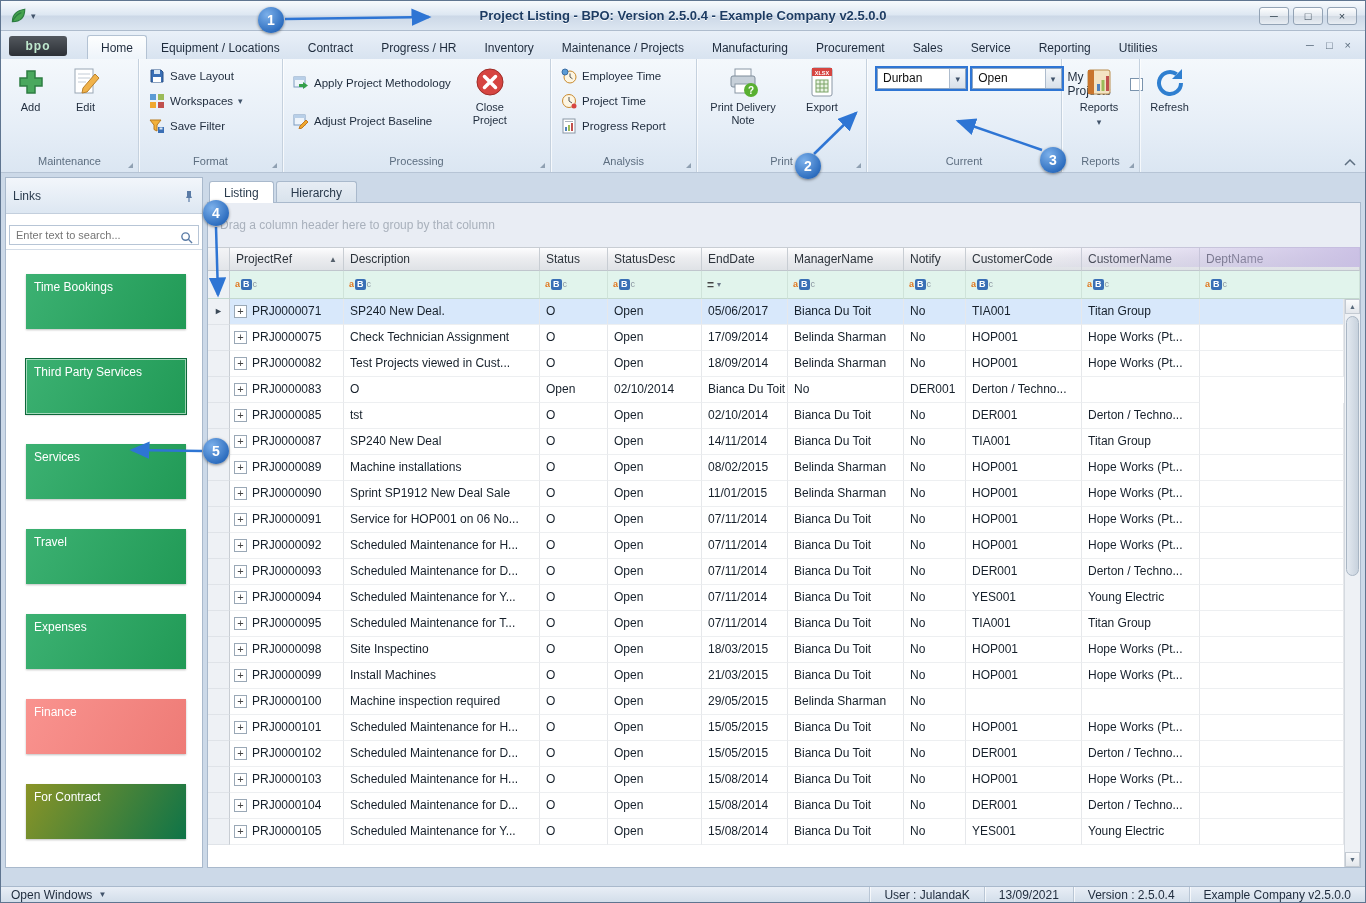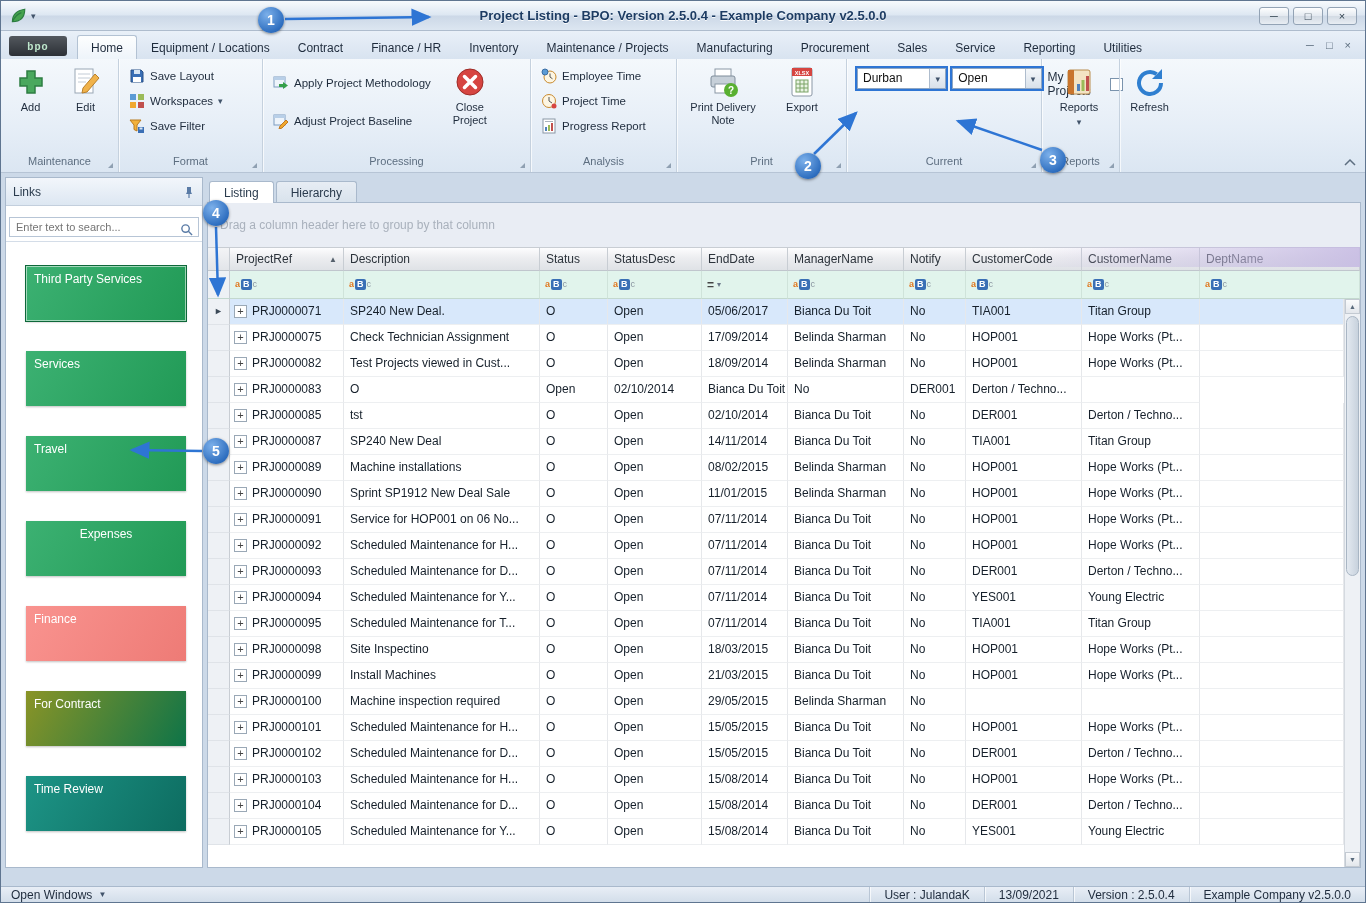--- a/index.html
+++ b/index.html
@@ -10,33 +10,33 @@
 
 .titlebar{position:absolute;top:0;left:0;right:0;height:30px;background:linear-gradient(#f7fafd,#dde7f2 48%,#ccd8e7 52%,#dce6f1);border-bottom:1px solid #aebccd;display:flex;align-items:center;padding:0 8px;}
 .app-ico{width:18px;height:18px;display:inline-flex;}
 .qat-caret{font-size:9px;color:#41536a;margin-left:4px;}
 .titlebar .title{position:absolute;left:0;right:0;text-align:center;font-size:13px;font-weight:bold;color:#1d3c63;text-shadow:0 1px 0 rgba(255,255,255,.85);pointer-events:none;}
 .winbtns{position:absolute;right:8px;top:6px;display:flex;gap:4px;}
 .winbtn{width:30px;height:18px;border:1px solid #93a3b5;border-radius:3px;background:linear-gradient(#fefefe,#e3e9f0 50%,#d2dae3 50%,#e8edf3);display:flex;align-items:center;justify-content:center;font-size:11px;color:#30414f;line-height:1;}
 
 
 .tabrow{position:absolute;top:30px;left:0;right:0;height:28px;background:linear-gradient(#e9f0f8,#d8e3f0);display:flex;align-items:flex-end;padding:0 2px;}
-.logo{width:58px;height:20px;margin:0 10px 3px 6px;border-radius:3px;background:linear-gradient(#53585e,#2c3036);color:#bfe8cd;font-size:10px;font-weight:bold;display:flex;align-items:center;justify-content:center;letter-spacing:1px;}
+.logo{width:58px;height:20px;margin:0 20px 3px 6px;border-radius:3px;background:linear-gradient(#53585e,#2c3036);color:#bfe8cd;font-size:12px;font-weight:bold;display:flex;align-items:center;justify-content:center;letter-spacing:1px;}
 .rtabs{display:flex;align-items:flex-end;}
 .rtab{padding:5px 13px 4px;font-size:12px;color:#1e2b3c;border:1px solid transparent;border-bottom:none;border-radius:3px 3px 0 0;white-space:nowrap;}
 .rtab.active{background:linear-gradient(#fdfefe,#eef4fa);border-color:#b3c2d3;}
 .tabrow-controls{margin-left:auto;display:flex;gap:12px;padding:0 12px 8px;color:#5a6b7c;font-size:11px;line-height:1;}
 
 
 .ribbon{position:absolute;top:58px;left:0;right:0;height:114px;background:linear-gradient(#f4f8fc,#e6eef7 60%,#dbe6f2);border-bottom:1px solid #b6c4d5;display:flex;}
 .rgroup{display:flex;flex-direction:column;border-right:1px solid #c5d1de;box-shadow:1px 0 0 rgba(255,255,255,.7);padding:2px 2px 0;flex:none;}
 .rgroup-content{flex:1;display:flex;align-items:flex-start;}
 .rgroup-label{height:17px;text-align:center;font-size:11px;color:#5d6e80;position:relative;}
 .rgroup-label::after{content:"";position:absolute;right:3px;bottom:4px;width:0;height:0;border-left:5px solid transparent;border-bottom:5px solid #8fa0b2;}
-.g-maint{width:118px;justify-content:center;}.g-format{width:144px;}.g-proc{width:268px;}.g-analysis{width:146px;}.g-print{width:170px;}.g-current{width:195px;}.g-reports{width:78px;}
+.g-maint{width:138px;justify-content:center;}.g-format{width:144px;}.g-proc{width:268px;}.g-analysis{width:146px;}.g-print{width:170px;}.g-current{width:195px;}.g-reports{width:78px;}
 .bigbtn{width:62px;display:flex;flex-direction:column;align-items:center;gap:3px;padding:5px 1px 2px;border-radius:3px;font-size:11px;color:#1e2b3c;text-align:center;line-height:1.15;}
 .g-maint .bigbtn{width:55px;}
 .g-print .bigbtn.wide{width:76px;}
 .ic32{width:32px;height:32px;flex:none;display:inline-flex;}
 .ic16{width:16px;height:16px;flex:none;display:inline-flex;}
 .smallbtns{display:flex;flex-direction:column;gap:5px;padding:5px 3px;}
 .smallbtns.sp{gap:18px;padding-top:12px;}
 .smallbtn{display:flex;align-items:center;gap:5px;font-size:11.5px;color:#1e2b3c;padding:2px 5px;border-radius:3px;white-space:nowrap;}
 .wcaret{font-size:9px;color:#41536a;}
 .current-col{display:flex;flex-direction:row;gap:6px;padding:7px 6px 0 8px;}
@@ -44,21 +44,21 @@
 .combo.hl{box-shadow:0 0 0 2px #2e75d4;}
 .combo .val{flex:1;font-size:12px;padding:2px 5px 0;color:#111;white-space:nowrap;overflow:hidden;}
 .combo .cbtn{width:16px;background:linear-gradient(#f4f7fa,#d9e1ea);border-left:1px solid #aebccd;font-size:9px;display:flex;align-items:center;justify-content:center;color:#41536a;}
 .chkrow{display:flex;align-items:center;gap:6px;font-size:12px;color:#1e2b3c;padding-top:2px;}
 .checkbox{width:13px;height:13px;background:#fff;border:1px solid #7a93ad;flex:none;}
 .rcaret{font-size:9px;color:#41536a;}
 .rib-collapse{position:absolute;right:8px;bottom:3px;width:14px;height:12px;display:inline-flex;}
 
 
 .links{position:absolute;left:4px;top:176px;width:198px;bottom:34px;background:#fff;border:1px solid #a9b9cc;display:flex;flex-direction:column;}
-.links-header{height:28px;background:linear-gradient(#f2f6fb,#dde7f2);border-bottom:1px solid #c3cfdd;display:flex;align-items:center;padding:0 7px;font-size:12px;color:#2a3b4d;}
+.links-header{height:36px;background:linear-gradient(#f2f6fb,#dde7f2);border-bottom:1px solid #c3cfdd;display:flex;align-items:center;padding:0 7px;font-size:12px;color:#2a3b4d;}
 .pin{margin-left:auto;width:12px;height:12px;display:inline-flex;}
 .links-search{height:25px;border-bottom:1px solid #d4dde8;display:flex;align-items:flex-start;background:#fff;padding:0 3px;position:relative;margin-top:11px;}
 .links-search input{flex:1;border:1px solid #b7c5d6;height:20px;font-size:11px;padding:0 22px 0 6px;color:#333;font-family:inherit;outline:none;}
 .links-search .mag{position:absolute;right:9px;top:6px;width:13px;height:13px;display:inline-flex;}
 .tiles{flex:1;overflow:hidden;padding:24px 0 0 20px;}
 .tile{width:160px;height:55px;margin-bottom:30px;color:#fff;font-size:12px;padding:6px 8px;box-shadow:0 1px 2px rgba(0,0,0,.25);}
 .tile.sel{outline:1px solid #0e683a;box-shadow:inset 0 0 0 1px rgba(255,255,255,.55),0 1px 2px rgba(0,0,0,.3);}
 
 
 .content{position:absolute;left:206px;top:176px;right:4px;bottom:34px;display:flex;flex-direction:column;}
@@ -127,21 +127,21 @@
       <div class="winbtn">×</div>
     </div>
   </div>
 
   <div class="tabrow">
     <div class="logo">bpo</div>
     <div class="rtabs">
         <div class="rtab active">Home</div>
         <div class="rtab">Equipment / Locations</div>
         <div class="rtab">Contract</div>
-        <div class="rtab">Finance / HR</div>
+        <div class="rtab">Progress / HR</div>
         <div class="rtab">Inventory</div>
         <div class="rtab">Maintenance / Projects</div>
         <div class="rtab">Manufacturing</div>
         <div class="rtab">Procurement</div>
         <div class="rtab">Sales</div>
         <div class="rtab">Service</div>
         <div class="rtab">Reporting</div>
         <div class="rtab">Utilities</div>
       </div>
     <div class="tabrow-controls">
@@ -392,24 +392,25 @@
     <div class="links-search">
       <input type="text" placeholder="Enter text to search..." style="">
       <span class="mag">
         <svg viewBox="0 0 14 14" width="13" height="13">
             <circle cx="6" cy="6" r="4" fill="none" stroke="#5a7ba6" stroke-width="1.5"></circle>
             <path d="M9 9l4 4" stroke="#5a7ba6" stroke-width="1.5"></path>
           </svg>
       </span>
     </div>
     <div class="tiles">
+        <div class="tile" style="background: linear-gradient(120deg, rgb(60, 177, 114), rgb(33, 154, 86));"><span class="tlabel">Time Bookings</span></div>
         <div class="tile sel" style="background: linear-gradient(120deg, rgb(60, 177, 114), rgb(33, 154, 86));"><span class="tlabel">Third Party Services</span></div>
         <div class="tile" style="background: linear-gradient(120deg, rgb(60, 177, 114), rgb(33, 154, 86));"><span class="tlabel">Services</span></div>
         <div class="tile" style="background: linear-gradient(120deg, rgb(60, 177, 114), rgb(33, 154, 86)); margin-top: 24px;"><span class="tlabel">Travel</span></div>
-        <div class="tile" style="background: linear-gradient(120deg, rgb(60, 177, 114), rgb(33, 154, 86)); text-align: center;"><span class="tlabel">Expenses</span></div>
+        <div class="tile" style="background: linear-gradient(120deg, rgb(60, 177, 114), rgb(33, 154, 86));"><span class="tlabel">Expenses</span></div>
         <div class="tile" style="background: linear-gradient(120deg, rgb(249, 147, 143), rgb(238, 123, 118));"><span class="tlabel">Finance</span></div>
         <div class="tile" style="background: linear-gradient(120deg, rgb(138, 148, 39), rgb(14, 116, 72));"><span class="tlabel">For Contract</span></div>
         <div class="tile" style="background: linear-gradient(120deg, rgb(29, 148, 134), rgb(13, 108, 96));"><span class="tlabel">Time Review</span></div>
       </div>
   </div>
 
   <div class="content">
     <div class="vtabs">
       <div class="vtab active">Listing</div>
       <div class="vtab">Hierarchy</div>

